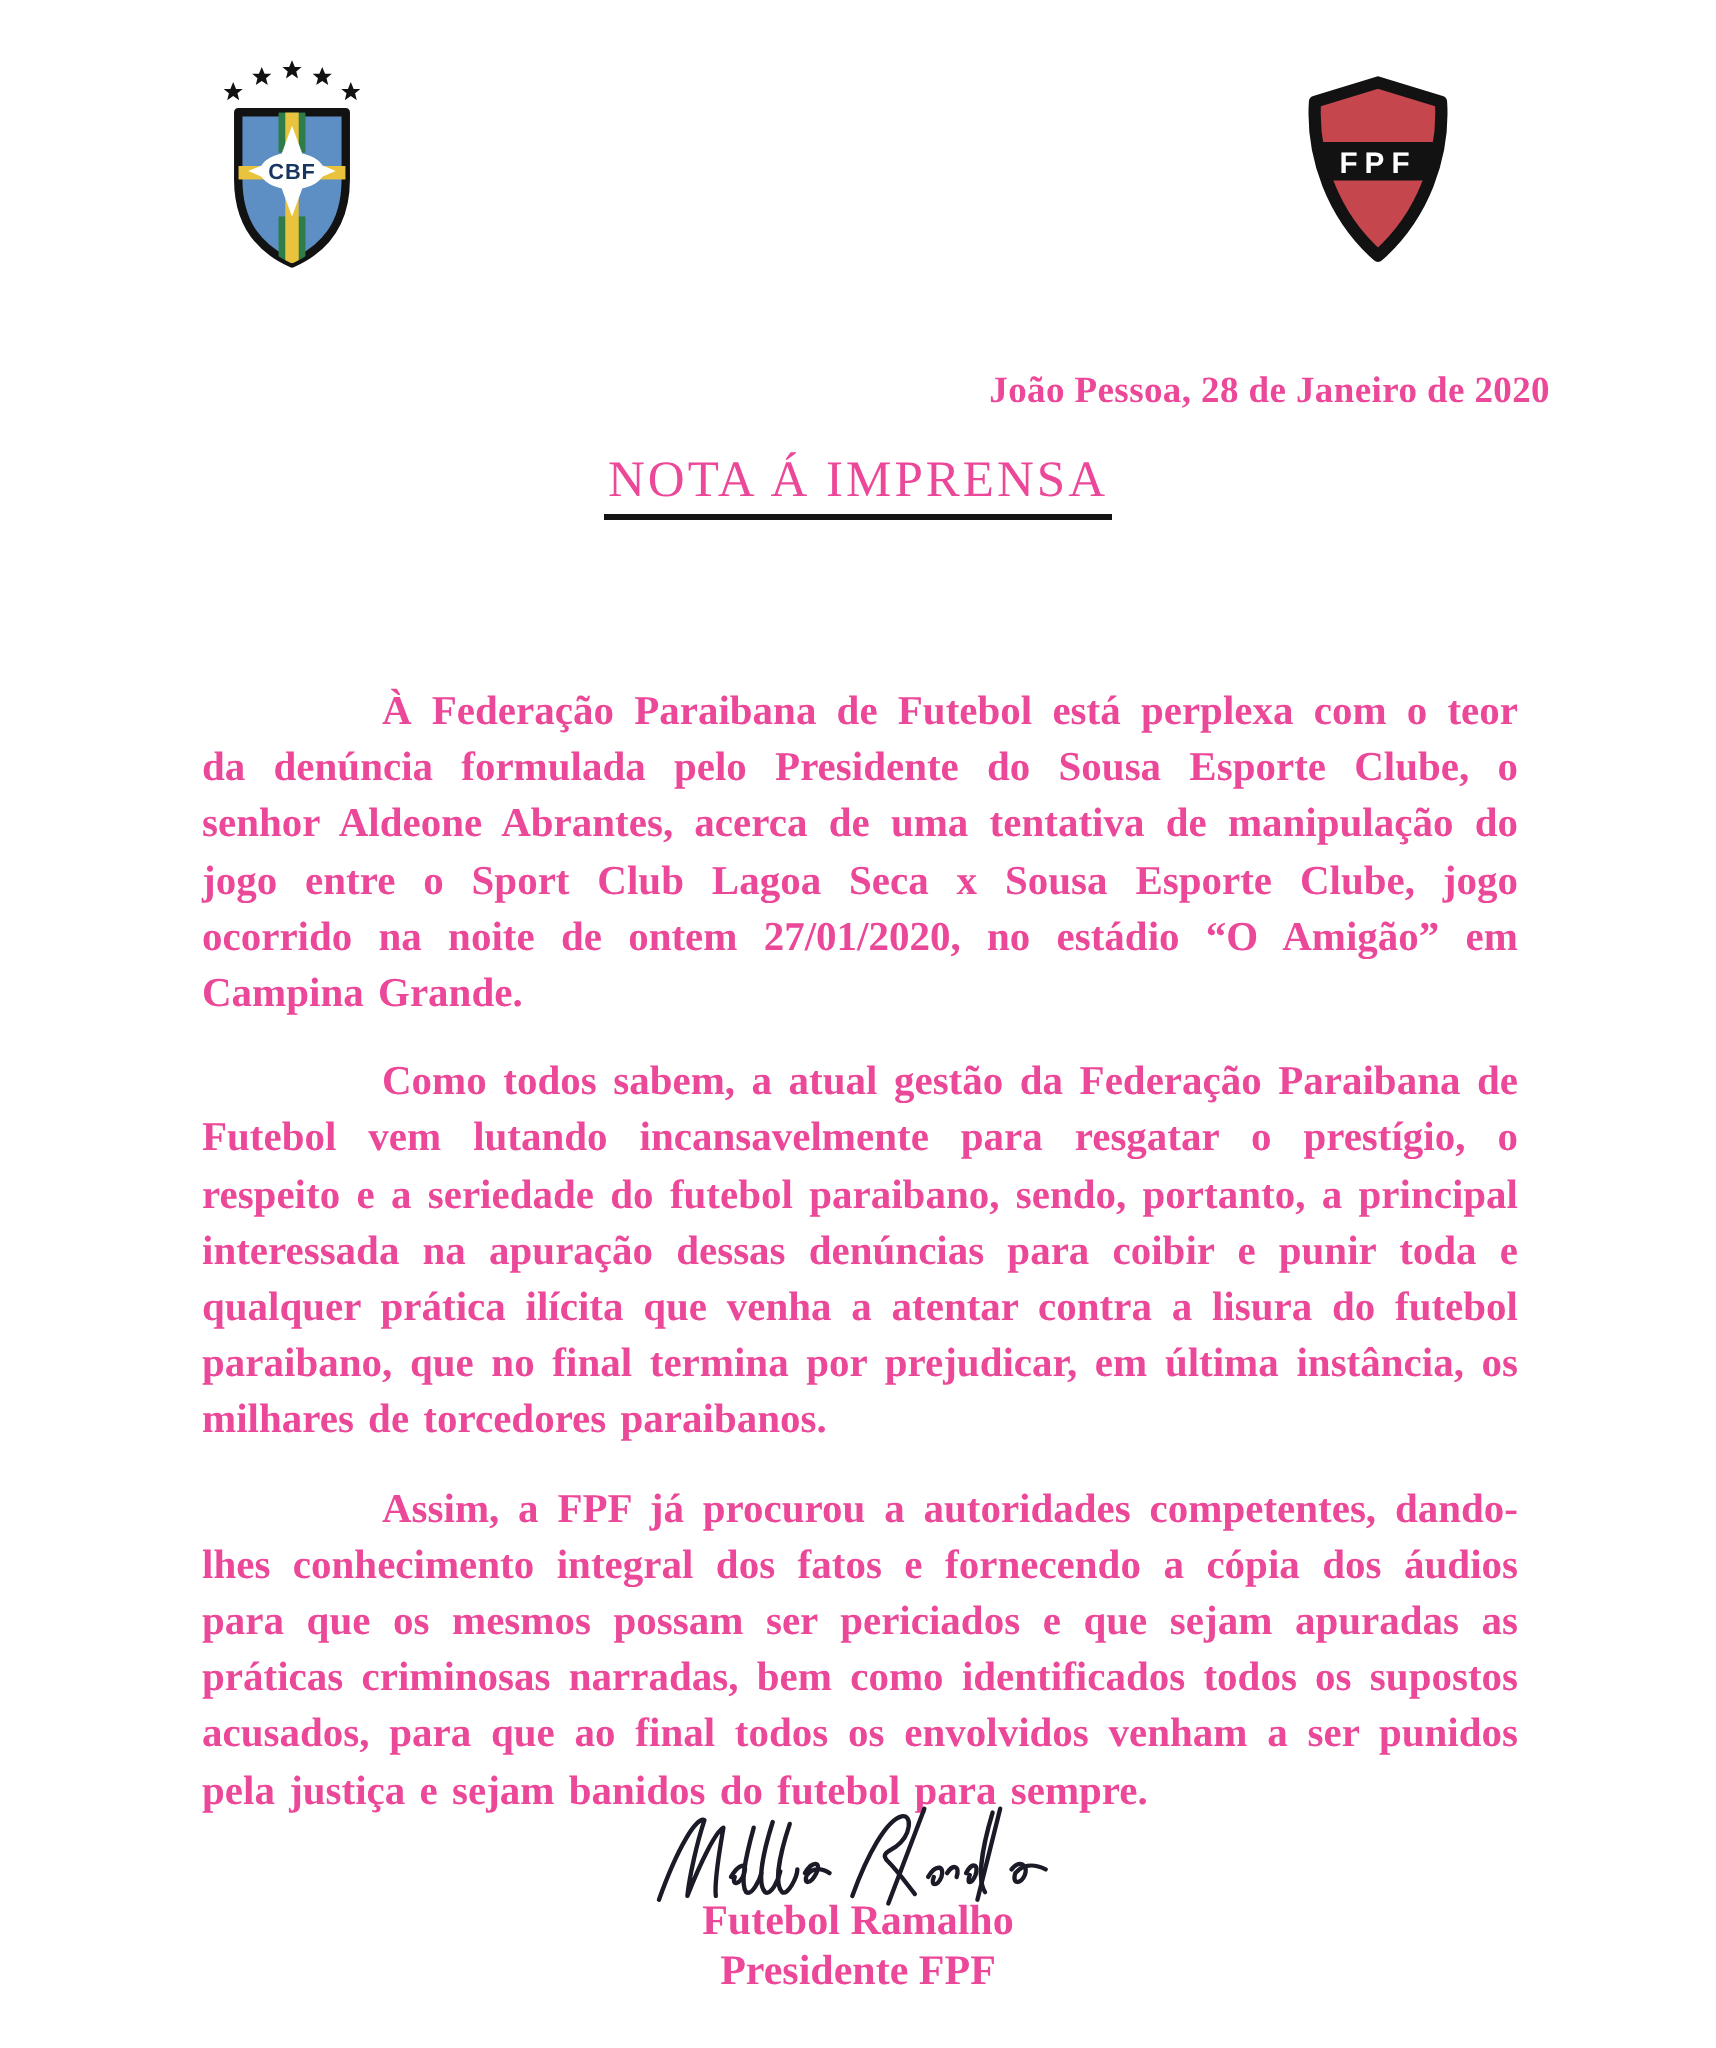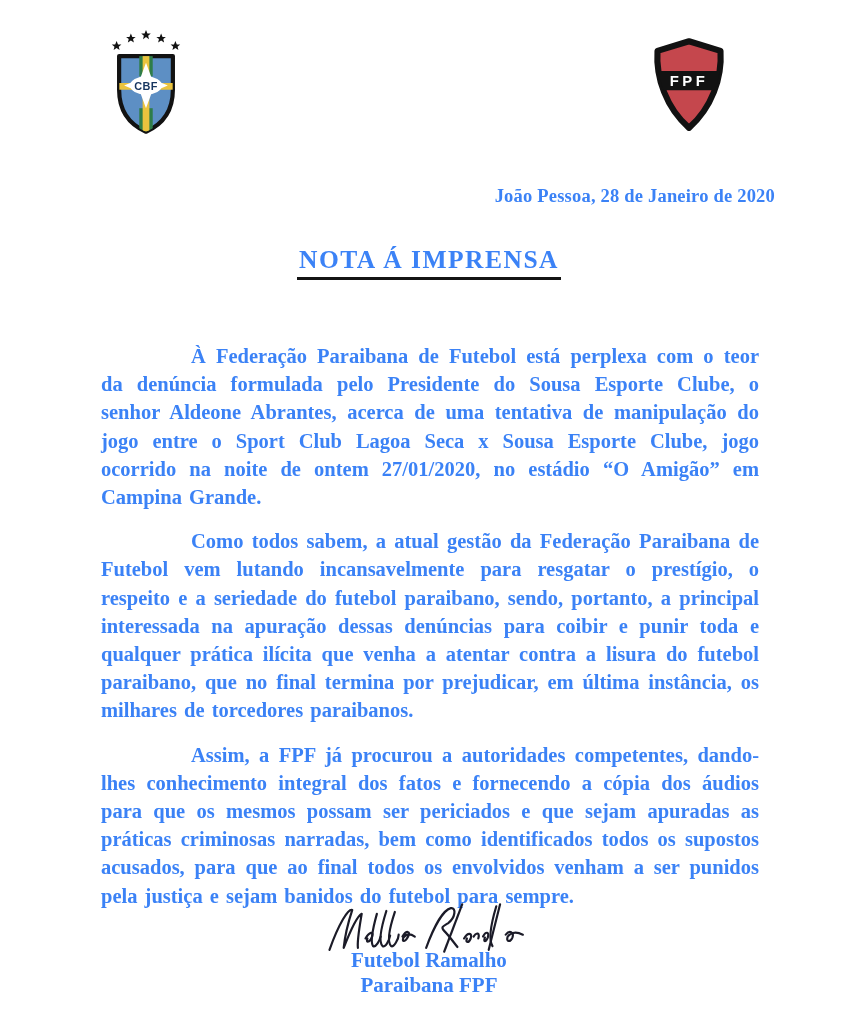--- a/index.html
+++ b/index.html
@@ -2,37 +2,36 @@
 <html><head>
 <meta charset="utf-8">
 <style>
   html,body{margin:0;padding:0;background:#ffffff;}
   .page{
     position:relative;
     width:858px;height:1024px;
     background:#ffffff;
     overflow:hidden;
     font-family:"Liberation Serif", serif;
-    color:#3b82f6;
+    color:#ec4899;
   }
   .cbf-logo{position:absolute;left:104px;top:28px;width:84px;height:110px;}
   .fpf-logo{position:absolute;left:645px;top:36px;width:88px;height:98px;}
   .date-line{
     position:absolute;top:144px;right:83px;
     font-size:18.5px;font-weight:bold;letter-spacing:.2px;
     white-space:nowrap;
     margin-top:42px;
   }
   .title-wrap{position:absolute;top:225px;left:0;width:858px;text-align:center;}
   .doc-title{
     display:inline-block;
-    font-size:25.5px;font-weight:bold;letter-spacing:1.5px;
+    font-size:25.5px;font-weight:normal;letter-spacing:1.5px;
     border-bottom:3px solid #141414;
     padding:0 2px 2px 2px;
-    margin-top:20px;
   }
   .body-text{
     position:absolute;left:85px;top:326px;width:690px;
     font-size:20.5px;font-weight:bold;line-height:28.2px;
     text-align:justify;
     word-spacing:2px;
   }
   .body-text p{margin:16px;text-indent:90px;}
   .signature-block{
     position:absolute;left:0;top:898px;width:858px;
@@ -111,16 +110,16 @@
         <path d="M150,6 L131,56"></path>
         <path d="M152,42 C156,35 161,36 159,42 C157,47 153,47 155,42"></path>
         <path d="M162,40 C165,35 169,36 167,42"></path>
         <path d="M172,40 C175,34 179,35 177,41 C175,46 172,46 174,41"></path>
         <path d="M186,8 C180,28 178,44 182,50"></path>
         <path d="M190,6 L178,54"></path>
         <path d="M196,38 C200,33 205,35 203,41 C201,46 196,46 198,40 C203,34 210,36 214,38"></path>
       </g>
     </svg>
     <div class="sig-name">Futebol Ramalho</div>
-    <div class="sig-role">Paraibana FPF</div>
+    <div class="sig-role">Presidente FPF</div>
   </div>
 
 </div>
 
 </body></html>

